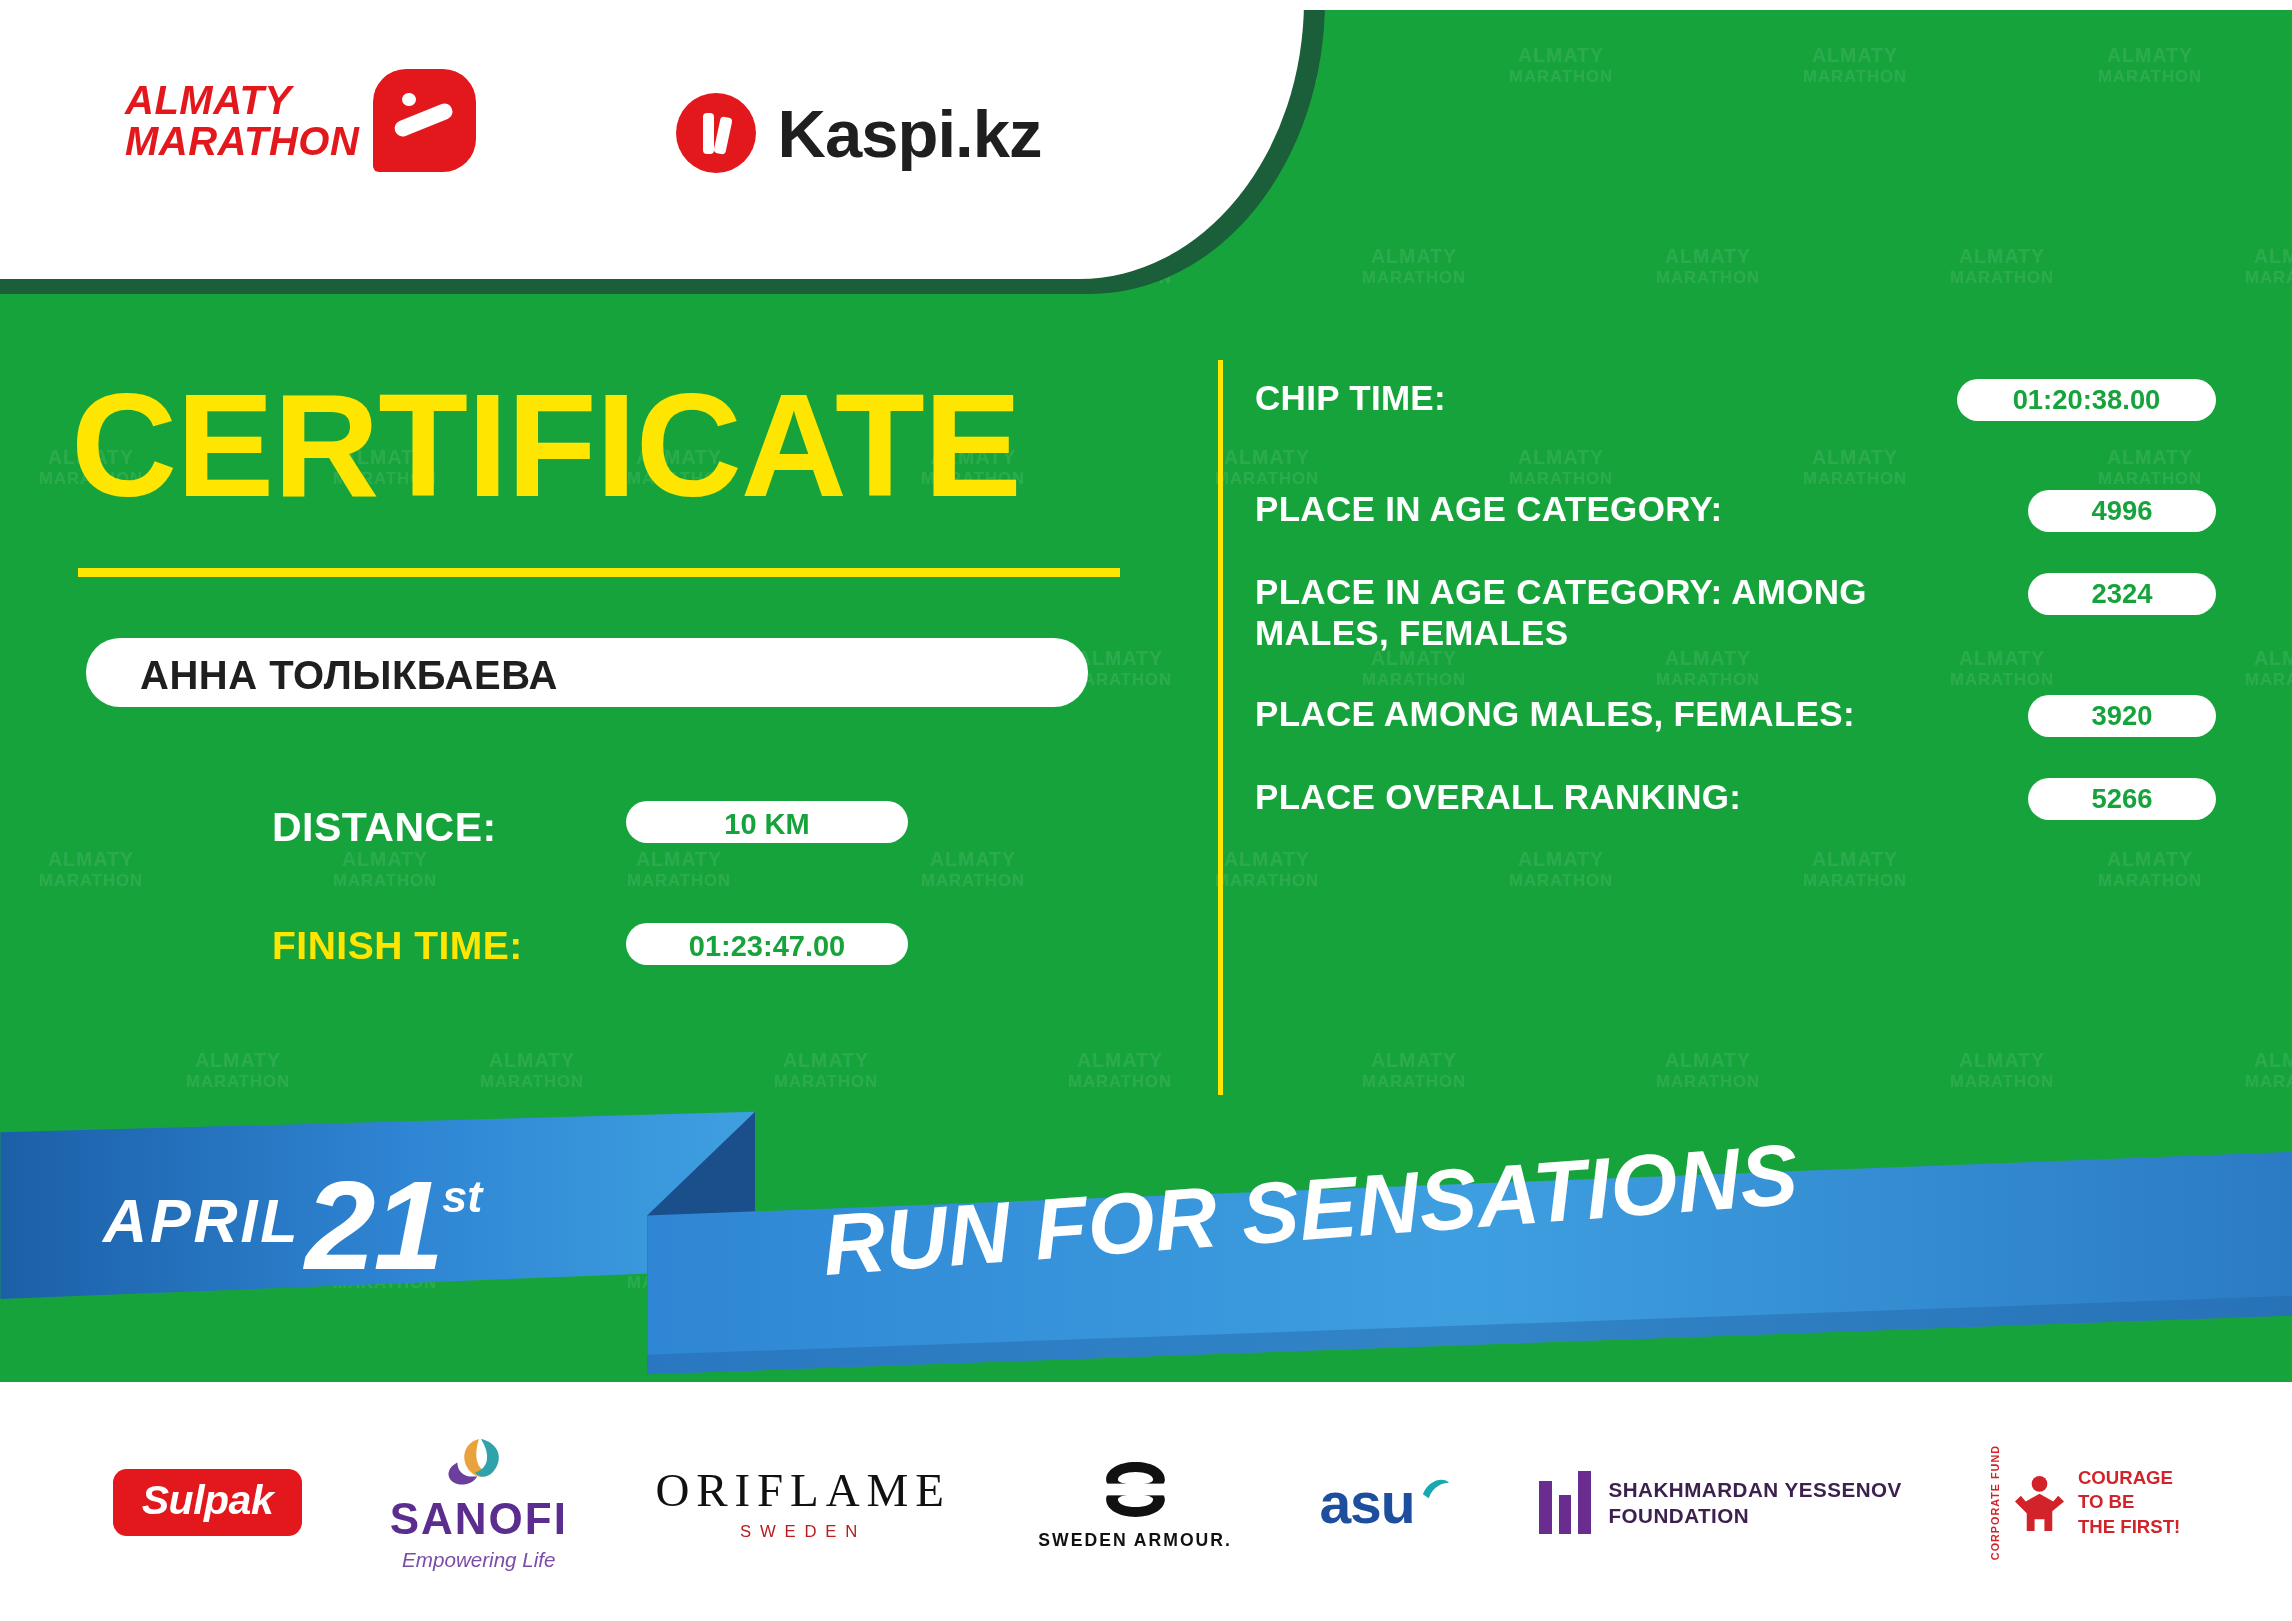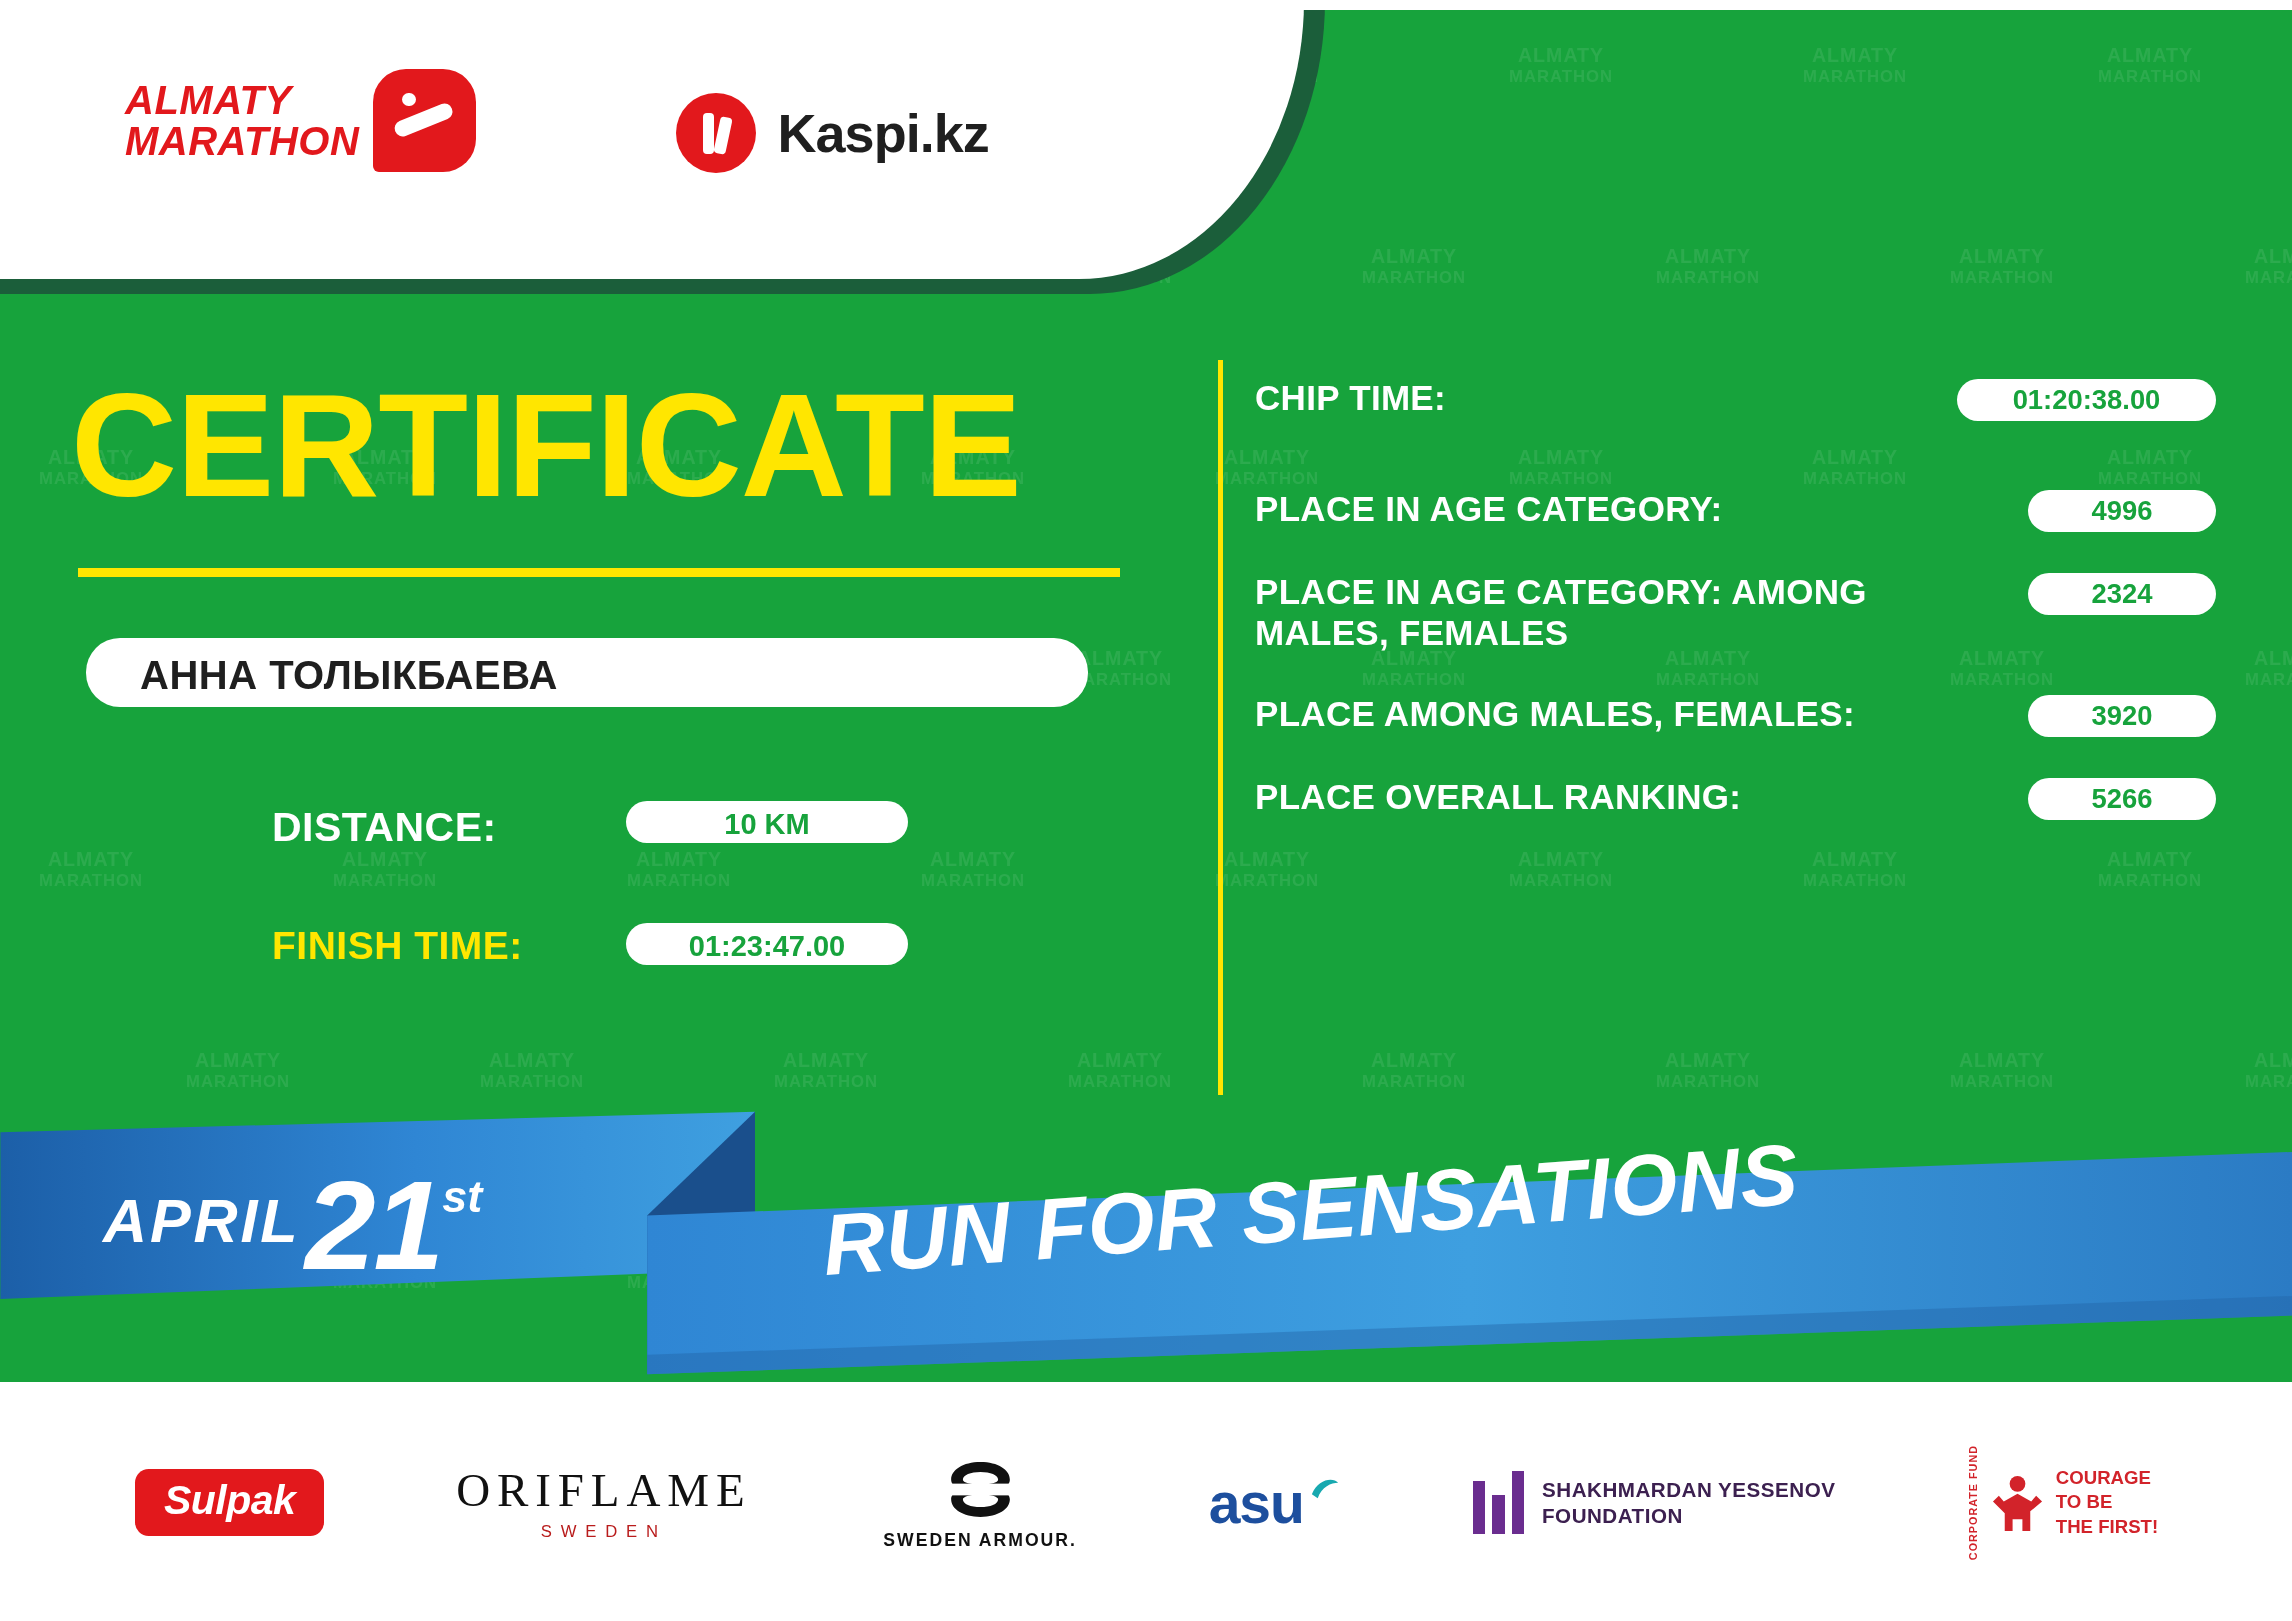--- a/index.html
+++ b/index.html
@@ -324,21 +324,21 @@
   }
   .logo-kaspi .mark::before {
     content:""; position:absolute; left:26.5px; top:19.6px; width:11.8px; height:41px;
     background:#ffffff; border-radius:3.9px;
   }
   .logo-kaspi .mark::after {
     content:""; position:absolute; left:41px; top:23.5px; width:11.8px; height:37px;
     background:#ffffff; border-radius:3.9px; transform:rotate(12deg);
   }
   .logo-kaspi .txt {
-    font-size:54px; font-weight:bold; color:#1f1f1f; letter-spacing:-1px;
+    font-size:67px; font-weight:bold; color:#1f1f1f; letter-spacing:-1px;
   }
 </style>
 </head>
 <body>
 
 <div class="page">
 
   <div class="green-bg"></div>
 
   <div class="watermarks" id="wm-host">
@@ -484,20 +484,31 @@
     <span class="num">21</span><span class="sup">st</span>
   </div>
   <div class="ribbon-slogan">RUN FOR SENSATIONS</div>
 
   <div class="sponsors">
 
     <div class="sp">
       <div class="sp-sulpak">Sulpak</div>
     </div>
 
+    <div class="sp sp-sanofi">
+      <div>
+        <svg width="118" height="57" viewBox="0 0 120 58" style="display:block;margin:0 auto 3.9px;">
+          <path d="M60 6 C44 10 40 28 52 40 C58 46 66 46 70 40 C58 38 54 24 60 6 Z" fill="#e8a33d"></path>
+          <path d="M62 6 C80 10 86 26 74 40 C68 46 60 46 56 40 C70 36 72 22 62 6 Z" fill="#2fa3a9"></path>
+          <path d="M38 30 C26 36 26 48 38 52 C46 54 56 50 58 44 C46 46 38 40 38 30 Z" fill="#6c3f9e"></path>
+        </svg>
+        <div class="nm">SANOFI</div>
+        <div class="tag">Empowering Life</div>
+      </div>
+    </div>
 
     <div class="sp sp-oriflame">
       <div>
         <div class="nm">ORIFLAME</div>
         <div class="tag">SWEDEN</div>
       </div>
     </div>
 
     <div class="sp sp-ua">
       <div>

